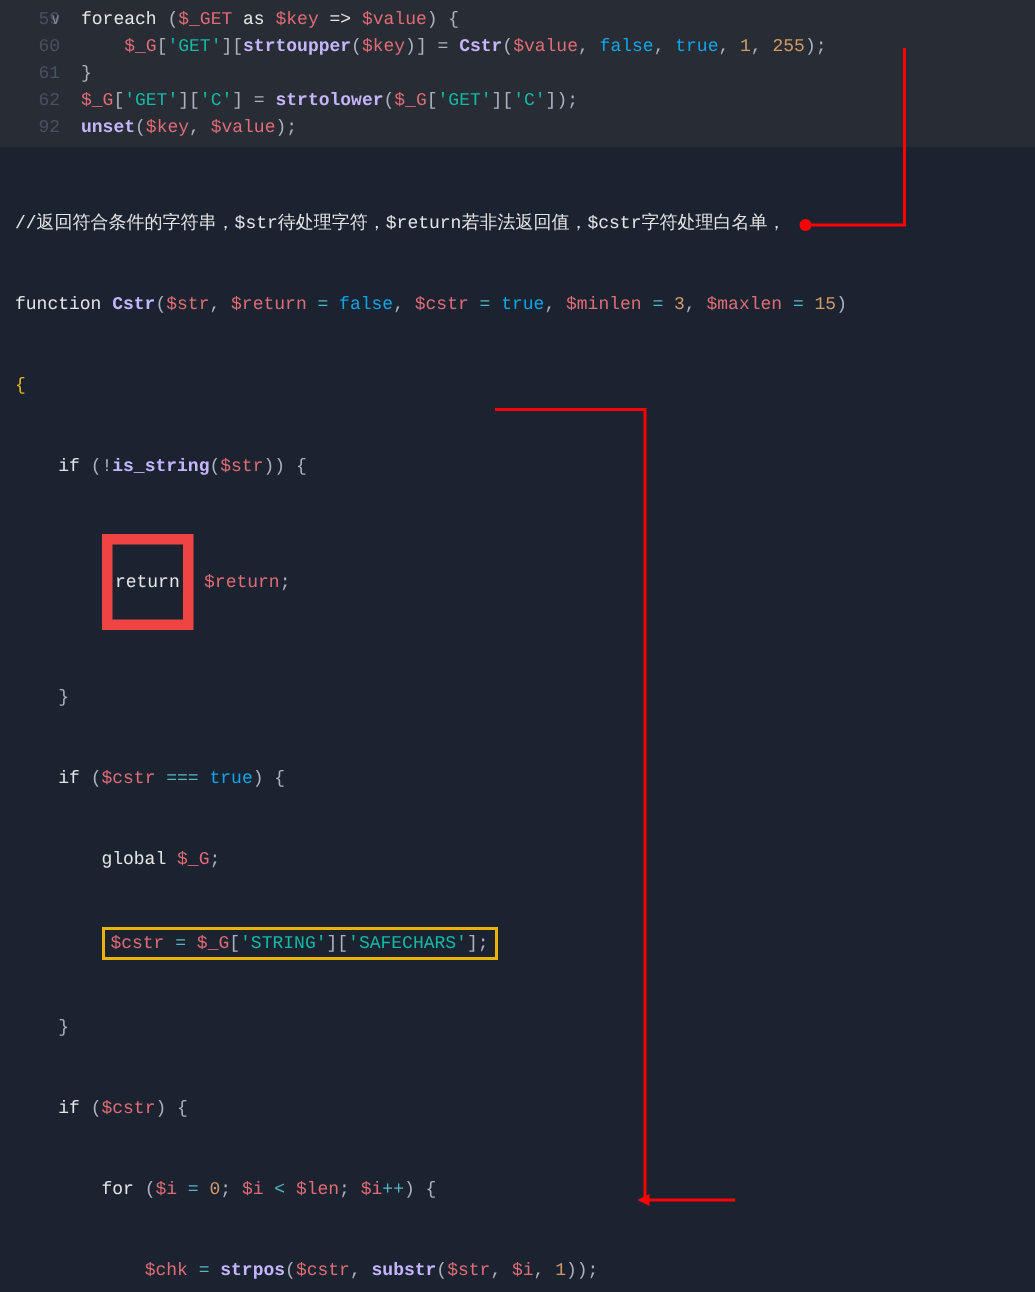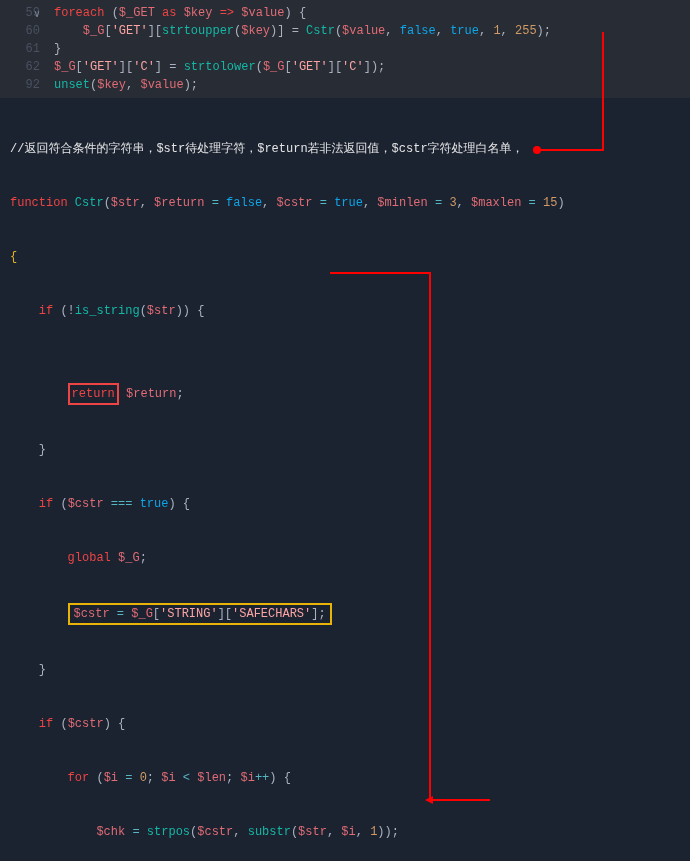--- a/index.html
+++ b/index.html
@@ -40,41 +40,40 @@
 .code-content { flex: 1; }
 .second-block {
   background: #1b2230;
   padding: 6px 10px 4px 10px;
   line-height: 18px;
   white-space: pre;
 }
 .second-line { line-height: 18px; }
 
 
-.kw { color: #ef4444; }
-.fn { color: #14b8a6; }
+.kw { color: #e5e5e5; }
+.fn { color: #c4b5fd; font-weight: bold; }
 .var { color: #e06c75; }
-.str { color: #fca5a5; }
+.str { color: #14b8a6; }
 .num { color: #d19a66; }
 .op { color: #56b6c2; }
 .bool { color: #0ea5e9; }
 .punct { color: #abb2bf; }
 .comment { color: #e5e5e5; }
 .brace { color: #e6b422; }
 
 .hl-red {
   border: 2px solid #eab308;
   padding: 0 4px;
   display: inline-block;
 }
 .hl-box-ret {
-  border: 2px solid #ef4444;
-  padding: 0 2px;
+  border: 7px solid #ef4444;
+  padding: 16px 2px;
   display: inline-block;
-  margin-top: 27px;
 }
 
 svg.connector {
   position: absolute;
   top: 0; left: 0;
   width: 690px; height: 861px;
   pointer-events: none;
 }
 </style>
 </head>

